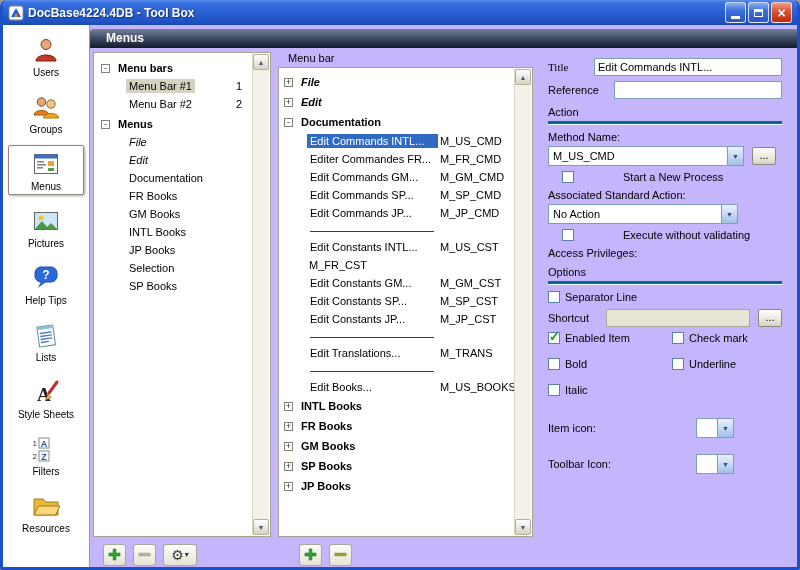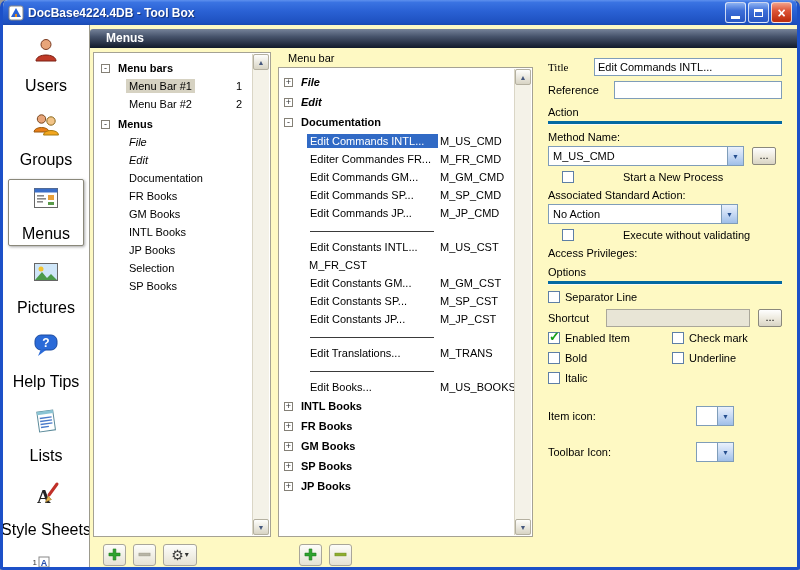--- a/index.html
+++ b/index.html
@@ -1,20 +1,20 @@
 <!DOCTYPE html>
 <html><head>
 <meta charset="utf-8">
 <style>
   * { box-sizing: border-box; margin: 0; padding: 0; }
   html,body { background:#9A9A9A; }
   body { font-family:"Liberation Sans", sans-serif; }
 
   .window{ width:800px; height:570px; border:3px solid #1C50C8; border-top:0;
-    border-radius:7px 7px 3px 3px; background:#fef9c3; overflow:hidden; position:relative; }
+    border-radius:7px 7px 3px 3px; background:#c4b5fd; overflow:hidden; position:relative; }
 
   
   .titlebar{ height:25px; display:flex; align-items:center; padding:0 5px 0 5px;
     background:linear-gradient(180deg,#5E90EE 0%,#3A73E2 10%,#2A61D4 45%,#1E51C0 90%,#1A49B0 100%);
     border-radius:5px 5px 0 0; }
   .app-icon{ width:16px; height:16px; margin-right:4px; flex:none; }
   .wtitle{ color:#fff; font-size:12px; font-weight:bold; text-shadow:1px 1px 1px #10307A;
     flex:1; white-space:nowrap; overflow:hidden; }
   .wbtns{ display:flex; gap:2px; }
   .wbtn{ width:21px; height:21px; border-radius:3px; border:1px solid rgba(255,255,255,.75);
@@ -25,21 +25,21 @@
   .g-max{ width:9px; height:8px; border:1px solid #fff; border-top:3px solid #fff; }
   .g-close{ color:#fff; font-size:14px; font-weight:bold; line-height:14px; }
 
   .wbody{ display:flex; height:545px; }
 
   
   .sidebar{ width:87px; background:#fff; border-right:1px solid #9C9A8C; padding-top:6px; flex:none; overflow:hidden; }
   .side-item{ display:flex; flex-direction:column; align-items:center; padding:3px 0 2px;
     margin:0 5px 7px; border:1px solid transparent; border-radius:2px; }
   .side-item.selected{ border:1px solid #8A887A; box-shadow:1px 1px 3px rgba(0,0,0,.35); background:#fff; }
-  .side-item .lbl{ font-size:16px; color:#000; margin-top:12px; white-space:nowrap; }
+  .side-item .lbl{ font-size:10px; color:#000; margin-top:2px; white-space:nowrap; }
 
   
   .content{ flex:1; display:flex; flex-direction:column; min-width:0; }
   .content-header{ height:19px; margin-top:4px;
     background:linear-gradient(180deg,#76839A 0%,#46536B 40%,#121A2A 100%);
     color:#fff; font-size:12px; font-weight:bold; padding:2px 0 0 16px; border-radius:3px 0 0 0; }
 
   .panels{ flex:1; display:flex; padding:4px 5px 2px 3px; gap:7px; min-height:0; }
 
   .tree-panel,.menu-panel{ background:#fff; border:1px solid #A5A294; position:relative;
@@ -94,21 +94,21 @@
   .cmethod{ width:196px; } .cwide{ width:190px; }
   .dots{ width:24px; height:18px; margin-left:8px; border:1px solid #8A887C; border-radius:2px;
     background:linear-gradient(180deg,#FEFEFE,#EBE7DA 60%,#D8D4C4); text-align:center;
     line-height:14px; font-size:11px; flex:none; }
   .cbrow{ display:flex; align-items:center; margin-bottom:6px; }
   .indent{ margin-left:14px;gap:44px; }
   .cb{ width:12px; height:12px; border:1px solid #5E7FA6; background:#fff; margin-right:5px;
     position:relative; flex:none; }
   .cb.checked::after{ content:"✓"; position:absolute; top:-4px; left:0; color:#19A019;
     font-size:13px; font-weight:bold; }
-  .cbgrid{ display:grid; grid-template-columns:124px 1fr; row-gap:2px; margin-top:4px; }
+  .cbgrid{ display:grid; grid-template-columns:124px 1fr; row-gap:8px; margin-top:4px; }
   .iconrow{ margin-top:16px; align-items:center; }
   .minicombo{ display:flex; height:20px; width:38px; border:1px solid #7F9DB9; background:#fff;
     margin-left:auto; margin-right:48px; }
   .minicombo .fill{ flex:1; }
 
   
   .bottom-bar{ height:31px; display:flex; align-items:center; padding-left:13px; flex:none; }
   .tb-btn{ width:23px; height:22px; border:1px solid #A9A69A; border-radius:3px; margin-right:7px;
     background:linear-gradient(180deg,#FDFDFA,#E6E2D4); display:flex; align-items:center; justify-content:center; }
   .tb-btn.wide{ width:34px; gap:1px; }

